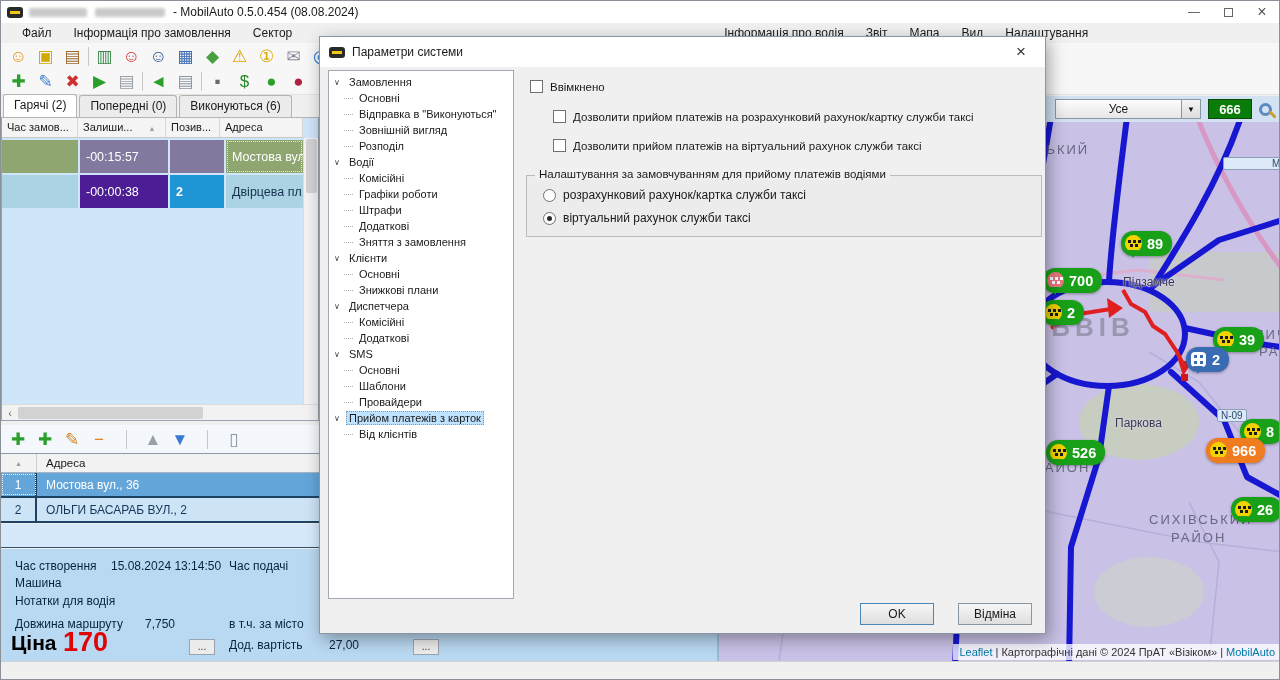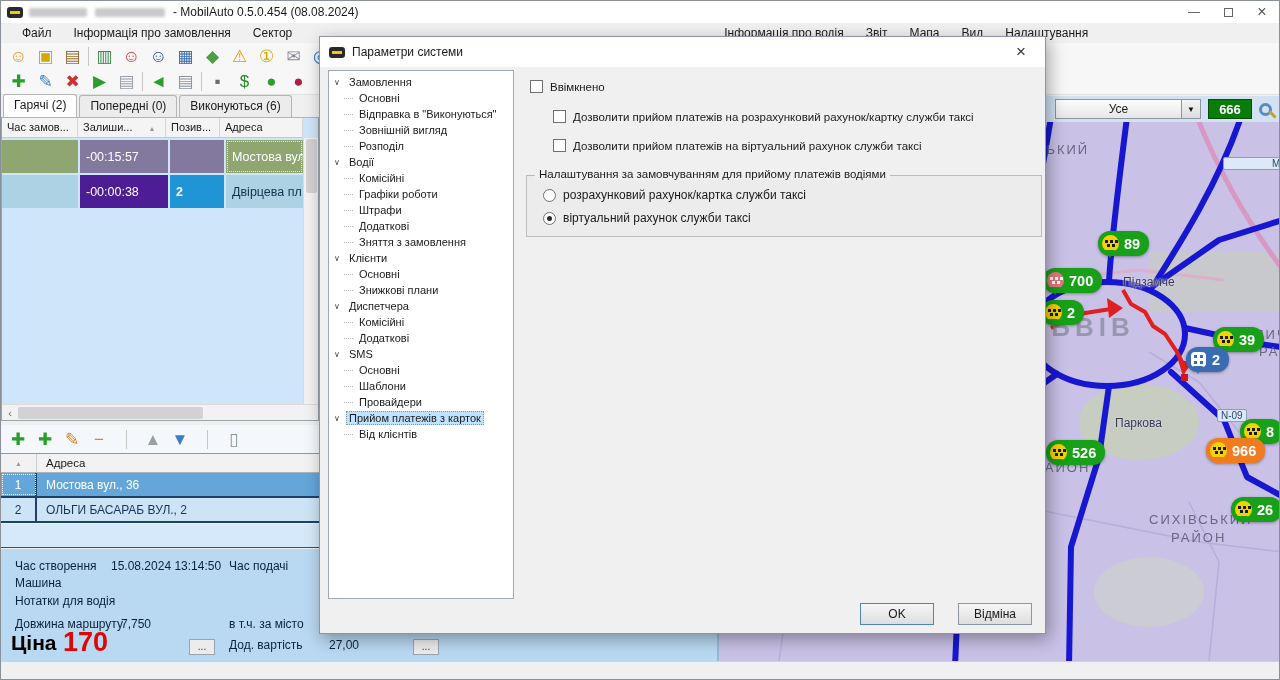--- a/index.html
+++ b/index.html
@@ -376,21 +376,21 @@
   </div>
   <div class="addr-strip"></div>
 
   <div class="info">
     <span class="lab" style="left:14px;top:10px;">Час створення</span>
     <span class="lab" style="left:110px;top:10px;">15.08.2024 13:14:50</span>
     <span class="lab" style="left:228px;top:10px;">Час подачі</span>
     <span class="lab" style="left:14px;top:27px;">Машина</span>
     <span class="lab" style="left:14px;top:45px;">Нотатки для водія</span>
     <span class="lab" style="left:14px;top:68px;">Довжина маршруту</span>
-    <span class="lab" style="left:120px;top:68px;">7,750</span>
+    <span class="lab" style="left:120px;top:68px;padding-left:24px;">7,750</span>
     <span class="lab" style="left:228px;top:68px;">в т.ч. за місто</span>
     <span class="price-label" style="left:10px;top:82px;">Ціна</span>
     <span class="price-value" style="left:62px;top:78px;">170</span>
     <span class="dots-btn" style="left:188px;top:90px;">...</span>
     <span class="lab" style="left:228px;top:89px;">Дод. вартість</span>
     <span class="lab" style="left:328px;top:89px;">27,00</span>
     <span class="dots-btn" style="left:412px;top:90px;">...</span>
   </div>
 
   <div class="statusbar"></div>
@@ -457,21 +457,21 @@
           <div class="mlabel dist" style="left: 536px; top: 205px;">ЛИЧАКІВСЬКИЙ</div>
           <div class="mlabel dist" style="left: 540px; top: 222px;">РАЙОН</div>
           <div class="mlabel dist" style="left: 316px; top: 338px;">РАЙОН</div>
           <div class="mlabel dist" style="left: 430px; top: 390px;">СИХІВСЬКИЙ</div>
           <div class="mlabel dist" style="left: 452px; top: 408px;">РАЙОН</div>
           <div class="mlabel badge" style="left: 498px; top: 287px;">N-09</div>
           <div class="mlabel badge" style="left: 504px; top: 35px; padding-left: 48px;">М-09</div>
         </div>
       <div>
 
-          <div class="marker green" style="left: 379px; top: 109px;">
+          <div class="marker green" style="left: 402px; top: 109px;">
             <span class="micon taxi"></span>
             <span class="mval">89</span>
           </div>
 
           <div class="marker green" style="left: 324px; top: 146px;">
             <span class="micon dots"></span>
             <span class="mval">700</span>
           </div>
 
           <div class="marker green" style="left: 322px; top: 178px;">
@@ -502,20 +502,23 @@
           <div class="marker orange" style="left: 487px; top: 316px;">
             <span class="micon taxi"></span>
             <span class="mval">966</span>
           </div>
 
           <div class="marker green" style="left: 512px; top: 375px;">
             <span class="micon taxi"></span>
             <span class="mval">26</span>
           </div>
         </div>
+      <div class="attribution">
+        <span class="link">Leaflet</span><span> | Картографічні дані © 2024 ПрАТ «Візіком» | </span><span class="link">MobilAuto</span>
+      </div>
     </div>
   </div>
 
   <div class="dialog">
     <div class="dlg-title">
       <span class="app-icon"></span>
       <span>Параметри системи</span>
       <span class="dlg-close">×</span>
     </div>
     <div class="dlg-tree">

